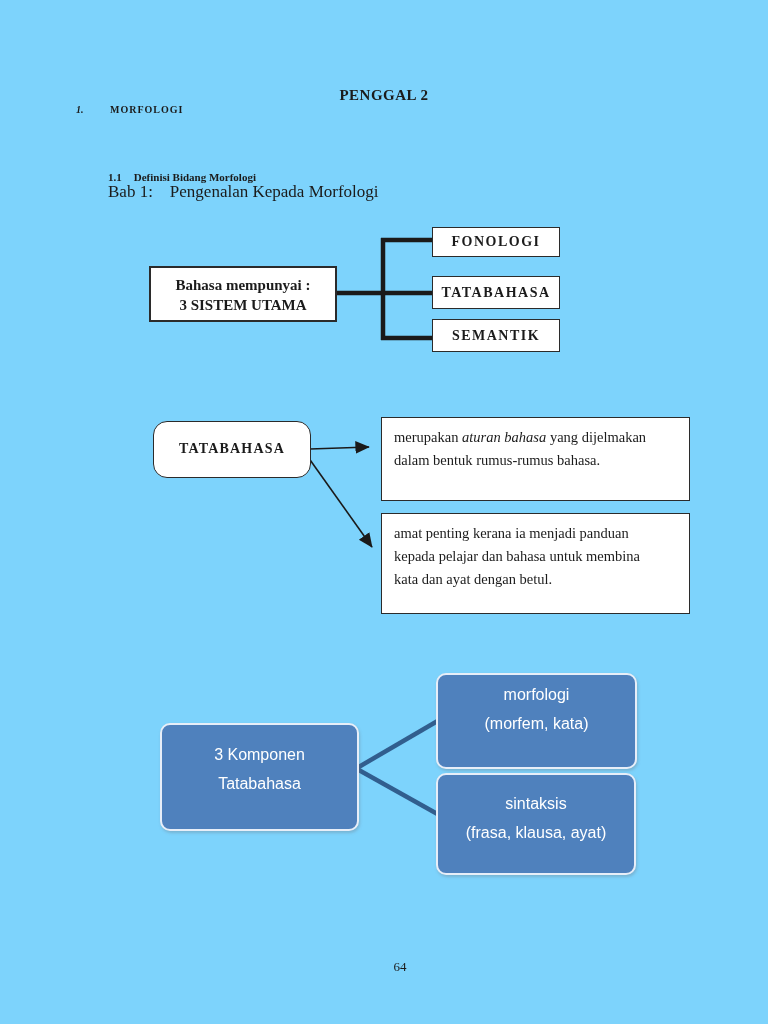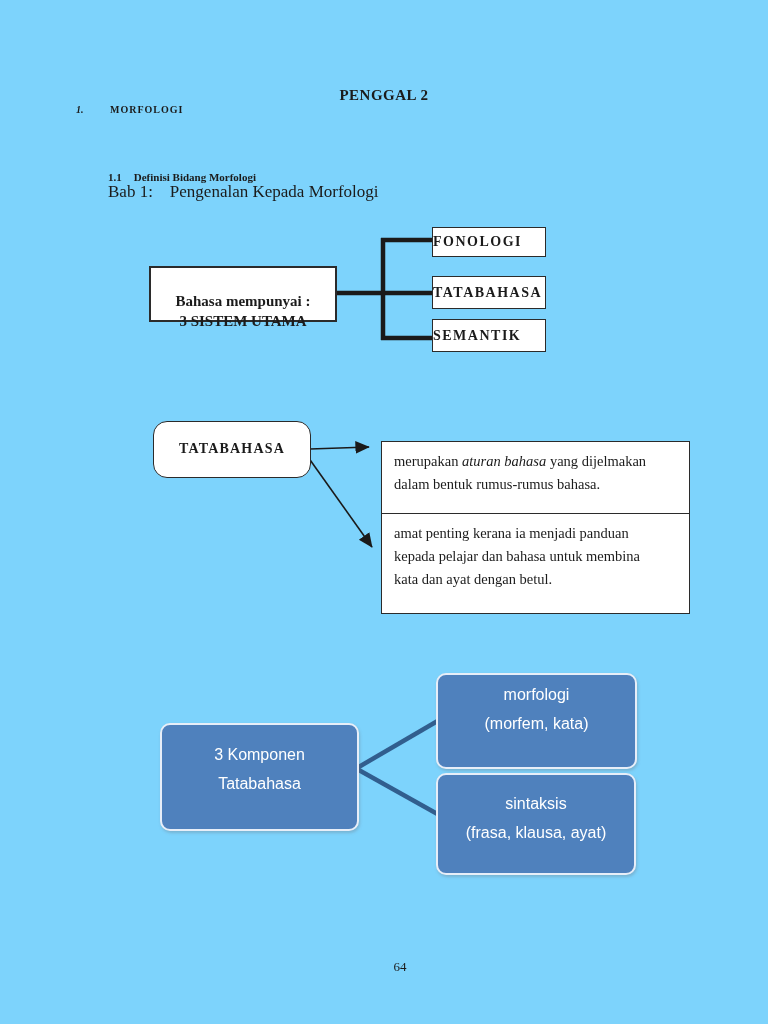--- a/index.html
+++ b/index.html
@@ -15,32 +15,32 @@
   .section-title{letter-spacing:1px;}
   .bab-line{top:137px;left:108px;font-size:17px;margin-top:45px;}
   .bab-label{display:inline-block;margin-right:17px;}
   .subsec-line{top:171px;left:108px;font-size:11px;font-weight:bold;}
   .subsec-num{display:inline-block;margin-right:12px;}
   
   svg.overlay{position:absolute;top:0;left:0;z-index:1;pointer-events:none;}
   
   .box{box-sizing:border-box;background:#fff;z-index:2;}
   .d1-root{left:149px;top:266px;width:188px;height:56px;border:2px solid #2b2b2b;
-    text-align:center;font-weight:bold;font-size:15px;line-height:20px;padding-top:23px;}
-  .d1-leaf{left:432px;width:114px;border:1.5px solid #2b2b2b;
+    text-align:center;font-weight:bold;font-size:15px;line-height:20px;padding-top:7px;}
+  .d1-leaf{left:432px;width:128px;border:1.5px solid #2b2b2b;text-align:center;
     font-weight:bold;font-size:14px;letter-spacing:1.5px;}
   .d1-leaf-1{top:227px;height:30px;line-height:28px;}
   .d1-leaf-2{top:276px;height:33px;line-height:31px;}
   .d1-leaf-3{top:319px;height:33px;line-height:31px;}
   
   .d2-root{left:153px;top:421px;width:158px;height:57px;border:1.5px solid #2b2b2b;border-radius:14px;
     text-align:center;font-weight:bold;font-size:14px;letter-spacing:1.2px;line-height:54px;}
   .d2-note{left:381px;width:309px;border:1.5px solid #2b2b2b;font-size:14.5px;line-height:23px;
     padding:8px 12px 0 12px;}
-  .d2-note-1{top:441px;height:73px;}
+  .d2-note-1{top:417px;height:84px;}
   .d2-note-2{top:513px;height:101px;}
   .ital{font-style:italic;}
   
   .d3-box{border-radius:10px;background:var(--accent-fill,#4f81bd);color:#ffffff;
     font-family:"Liberation Sans", sans-serif;font-size:16px;line-height:29px;text-align:center;
     border:2px solid #e7eef8;box-shadow:1px 2px 3px rgba(110,120,135,.35);z-index:2;}
   .d3-root{left:160px;top:723px;width:195px;height:89px;padding-top:15px;}
   .d3-leaf-1{left:436px;top:673px;width:197px;height:87px;padding-top:5px;}
   .d3-leaf-2{left:436px;top:773px;width:196px;height:84px;padding-top:14px;}
   

